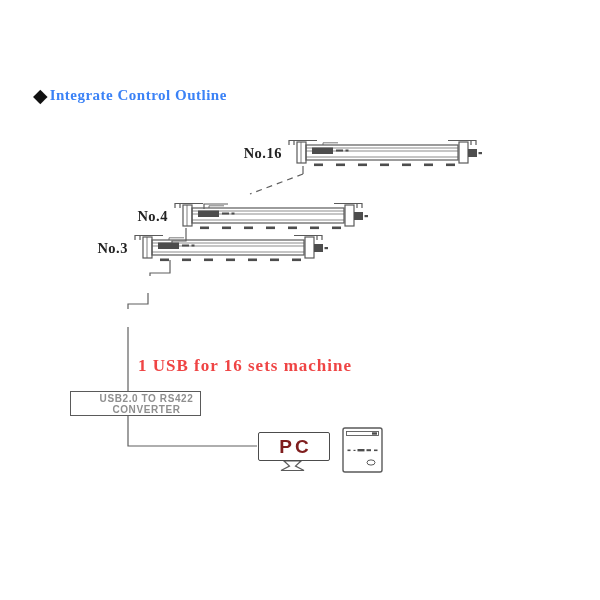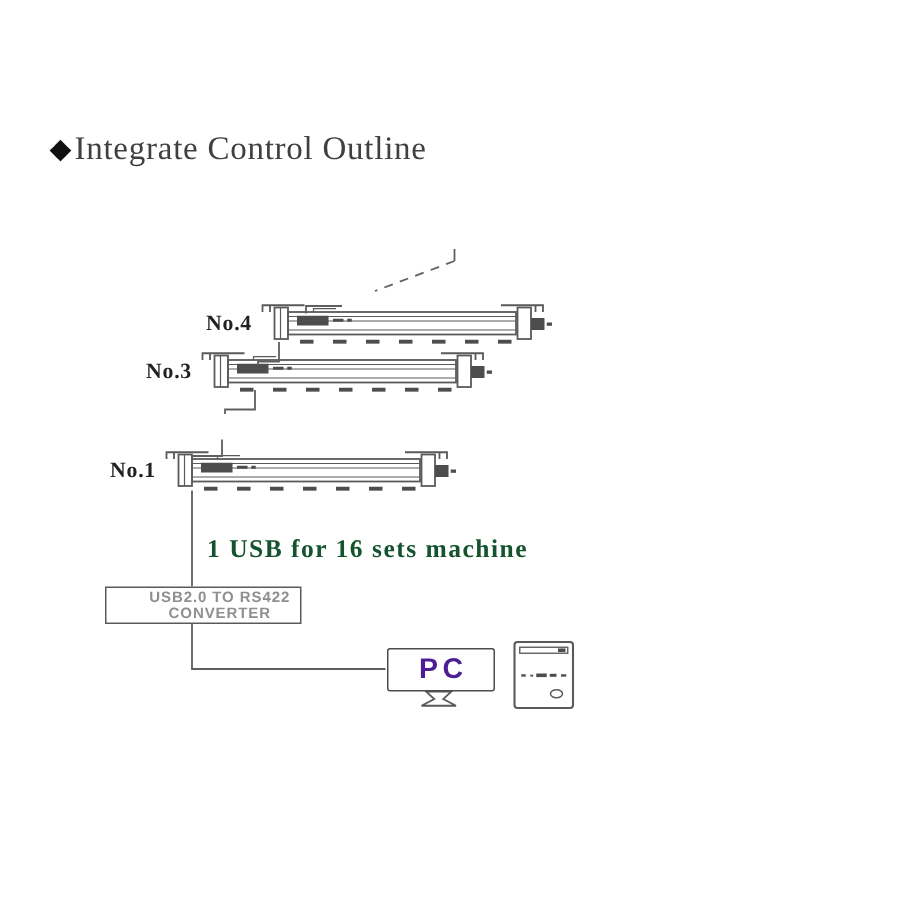--- a/index.html
+++ b/index.html
@@ -6,34 +6,34 @@
   #stage {
     position:relative; width:600px; height:600px; background:#ffffff;
     font-family:"Liberation Serif", serif; overflow:hidden;
   }
   
   .title-row {
     position:absolute; left:33px; top:86px; display:flex; align-items:center;
     color:#1b1b1b; white-space:nowrap;
   }
   .title-diamond { font-size:19px; line-height:1; margin-right:2px; color:#111; }
-  .title-text { font-size:22px; font-weight:normal; letter-spacing:0.5px; color:#404040; }
+  .title-text { font-size:15px; font-weight:bold; letter-spacing:0.5px; color:#3b82f6; }
 
   
   .machine { position:absolute; display:flex; align-items:center; height:32px; }
   .machine-label {
     display:inline-block; text-align:right; font-weight:bold; font-size:14.5px;
     color:#222; margin-right:4px; letter-spacing:0.5px; white-space:nowrap;
   }
   .machine svg { display:block; stroke:#5a5a5a; }
 
   
   .caption {
     position:absolute; left:138px; top:356px; font-size:17px; font-weight:bold;
-    color:#14532d; letter-spacing:1px; white-space:nowrap;
+    color:#ef4444; letter-spacing:1px; white-space:nowrap;
   }
 
   
   .converter {
     position:absolute; left:70px; top:391px; width:131px; height:25px;
     border:1.5px solid #5a5a5a; background:#ffffff; box-sizing:border-box;
     display:flex; flex-direction:column; justify-content:center; align-items:center;
     font-family:"Liberation Sans", sans-serif;
     padding-left:22px;
   }
@@ -43,21 +43,21 @@
   }
 
   
   .pc-monitor {
     position:absolute; left:258px; top:432px; width:72px; height:29px;
     border:1.6px solid #4c4c4c; border-radius:2px; background:#ffffff;
     box-sizing:border-box; display:flex; align-items:center; justify-content:center;
   }
   .pc-monitor span {
     font-family:"Liberation Sans", sans-serif; font-size:19px; font-weight:600;
-    color:#4c1d95; letter-spacing:3px; padding-left:3px;
+    color:#7f1d1d; letter-spacing:3px; padding-left:3px;
   }
 
   
   .overlay { position:absolute; left:0; top:0; pointer-events:none; }
   .defs-holder { position:absolute; width:0; height:0; overflow:hidden; }
 </style>
 </head>
 <body>
 
 <div id="stage">
@@ -99,42 +99,42 @@
         </g>
       </symbol>
     </defs>
   </svg>
 
   <div class="title-row">
     <span class="title-diamond">◆</span>
     <span class="title-text">Integrate Control Outline</span>
   </div>
 
+  <div class="machine" style="left:226px; top:137px;">
+    <span class="machine-label" style="width:56px;">No.16</span>
+    <svg width="196" height="32">
+      <use href="#machine-glyph"></use>
+      </svg>
+  </div>
 
   <div class="machine" style="left:120px; top:200px;justify-content:space-between;">
     <span class="machine-label" style="width:48px;">No.4</span>
     <svg width="196" height="32">
       <use href="#machine-glyph"></use>
       </svg>
   </div>
 
   <div class="machine" style="left:80px; top:232px;">
     <span class="machine-label" style="width:48px;">No.3</span>
     <svg width="196" height="32">
       <use href="#machine-glyph"></use>
       </svg>
   </div>
 
 
-  <div class="machine" style="left:56px; top:298px;">
-    <span class="machine-label" style="width:48px;">No.1</span>
-    <svg width="196" height="32">
-      <use href="#machine-glyph"></use>
-      </svg>
-  </div>
 
   <svg class="overlay" width="600" height="600">
     <g fill="none" stroke="#5f5f5f" stroke-width="1.2">
 
       <path d="M303,166 V174"></path>
 
       <path d="M303,174 L250,194" stroke-dasharray="6 5"></path>
 
       <path d="M228,204 H204 V209"></path>
 

